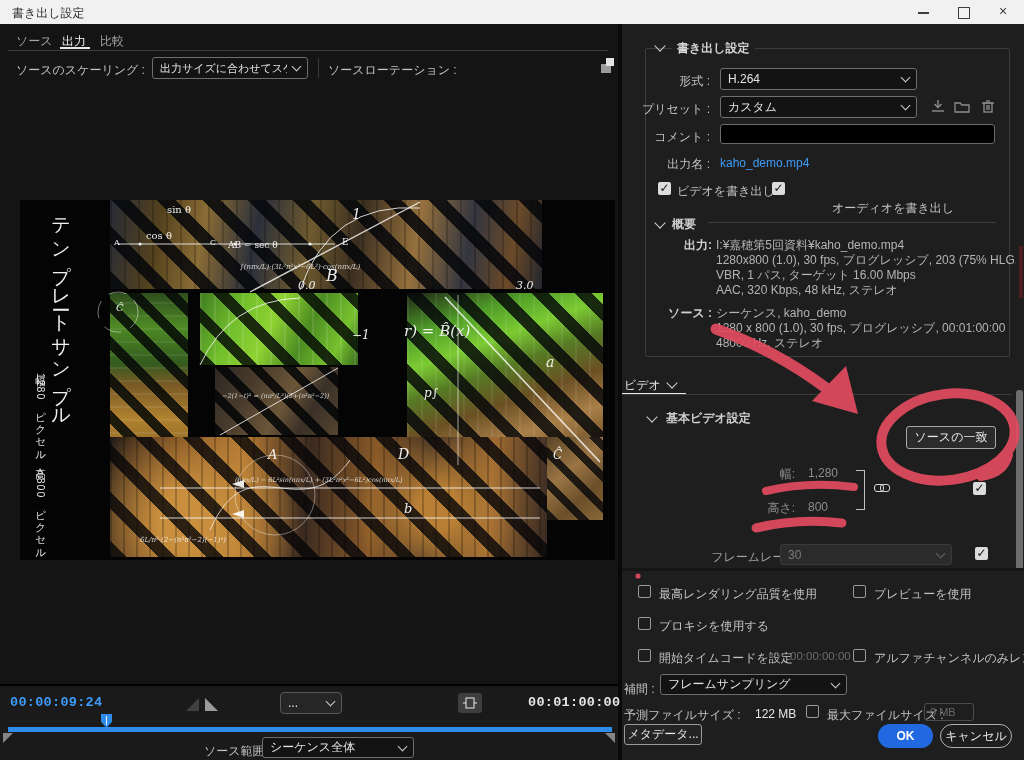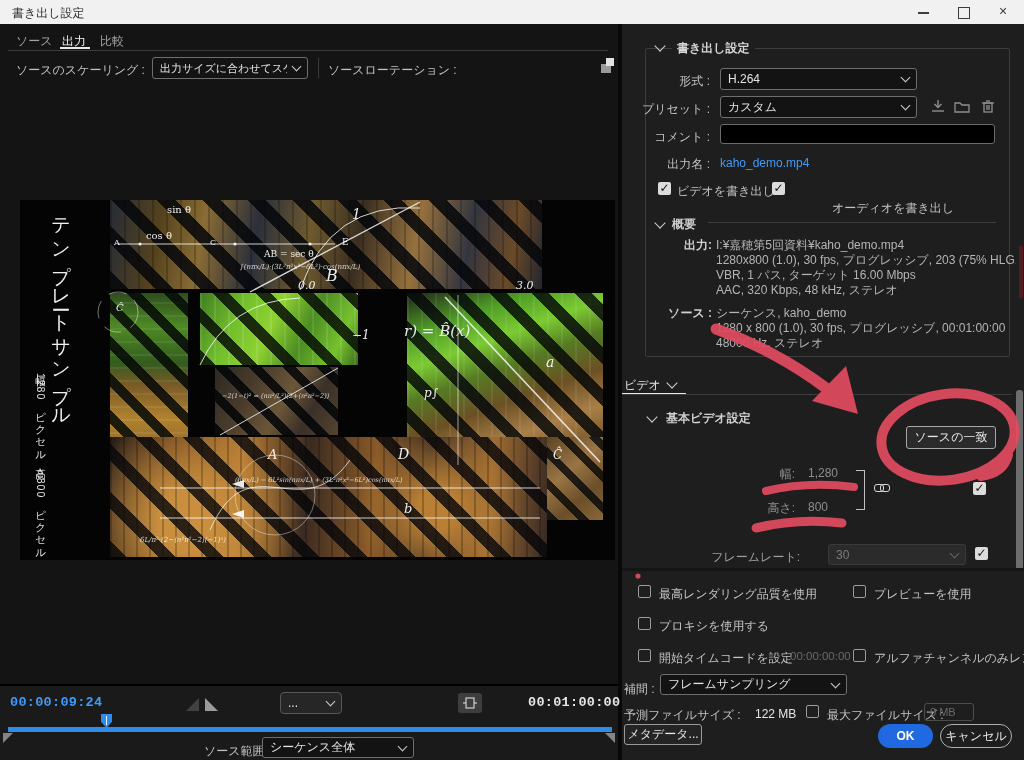--- a/index.html
+++ b/index.html
@@ -143,21 +143,21 @@
           <circle cx="215" cy="44" r="1.6"></circle>
           <circle cx="290" cy="44" r="1.6"></circle>
       </g>
     </svg>
 
     <div class="vtext" style="left:28px;top:5px;font-size:19px;letter-spacing:2px;">テンプレートサンプル</div>
     <div class="vtext" style="left:14px;top:168px;font-size:10.5px;color:#e6e6e6;letter-spacing:1px;">幅 1280 ピクセル 高さ 800 ピクセル</div>
 
     <span class="formula" style="left:147px;top:4px;font-size:10px;font-style:normal;">sin θ</span>
     <span class="formula" style="left:126px;top:30px;font-size:10px;font-style:normal;text-align:right;">cos θ</span>
-    <span class="formula" style="left:208px;top:49px;font-size:9px;font-style:normal;margin-left:36px;">AB = sec θ</span>
+    <span class="formula" style="left:208px;top:40px;font-size:9px;font-style:normal;">AB = sec θ</span>
     <span class="formula" style="left:220px;top:63px;font-size:7px;opacity:.85;">∫(nπx/L)·(3L²π²x²−6L²)·cos(nπx/L)</span>
     <span class="formula" style="left:332px;top:6px;font-size:14px;">1</span>
     <span class="formula" style="left:322px;top:37px;font-size:9px;font-style:normal;">E</span>
     <span class="formula" style="left:278px;top:79px;font-size:11px;">0.0</span>
     <span class="formula" style="left:496px;top:79px;font-size:11px;">3.0</span>
     <span class="formula" style="left:306px;top:66px;font-size:16px;">B</span>
     <span class="formula" style="left:96px;top:102px;font-size:10px;">Ĉ</span>
     <span class="formula" style="left:332px;top:128px;font-size:12px;">−1</span>
     <span class="formula" style="left:384px;top:122px;font-size:15px;">r) = B̂(x)</span>
     <span class="formula" style="left:526px;top:154px;font-size:14px;">a</span>
@@ -277,21 +277,21 @@
   <span class="lbl lblr dim" style="left:700px;top:466px;width:95px;">幅:</span>
   <span class="lbl dim" style="left:808px;top:466px;">1,280</span>
   <span class="lbl lblr dim" style="left:700px;top:500px;width:95px;">高さ:</span>
   <span class="lbl dim" style="left:808px;top:500px;">800</span>
   <div class="abs" style="left:856px;top:470px;width:8px;height:38px;border-right:1.5px solid #c0c0c0;border-top:1.5px solid #c0c0c0;border-bottom:1.5px solid #c0c0c0;"></div>
   <span class="abs" style="left:874px;top:484px;width:8px;height:6px;border:1.6px solid #d8d8d8;border-radius:3px;"></span>
   <span class="abs" style="left:880px;top:484px;width:8px;height:6px;border:1.6px solid #d8d8d8;border-radius:3px;"></span>
   <span class="cb on" style="left:973px;top:482px;"></span>
 
   <span class="lbl lblr" style="left:650px;top:549px;width:150px;color:#9f9f9f;">フレームレート:</span>
-  <div class="dd disabled" style="left:828px;top:544px;width:138px;height:21px;gap:16px;">
+  <div class="dd disabled" style="left:780px;top:544px;width:172px;height:21px;gap:16px;">
     <span class="v">30</span>
       <i class="chev"></i>
   </div>
   <span class="cb on" style="left:975px;top:547px;"></span>
 
   <div class="scrollthumb"></div>
   <div class="abs" style="left:622px;top:568px;width:402px;height:3px;background:#151515;"></div>
 
   <span class="cb off" style="left:638px;top:585px;"></span>
   <span class="lbl" style="left:659px;top:586px;">最高レンダリング品質を使用</span>

